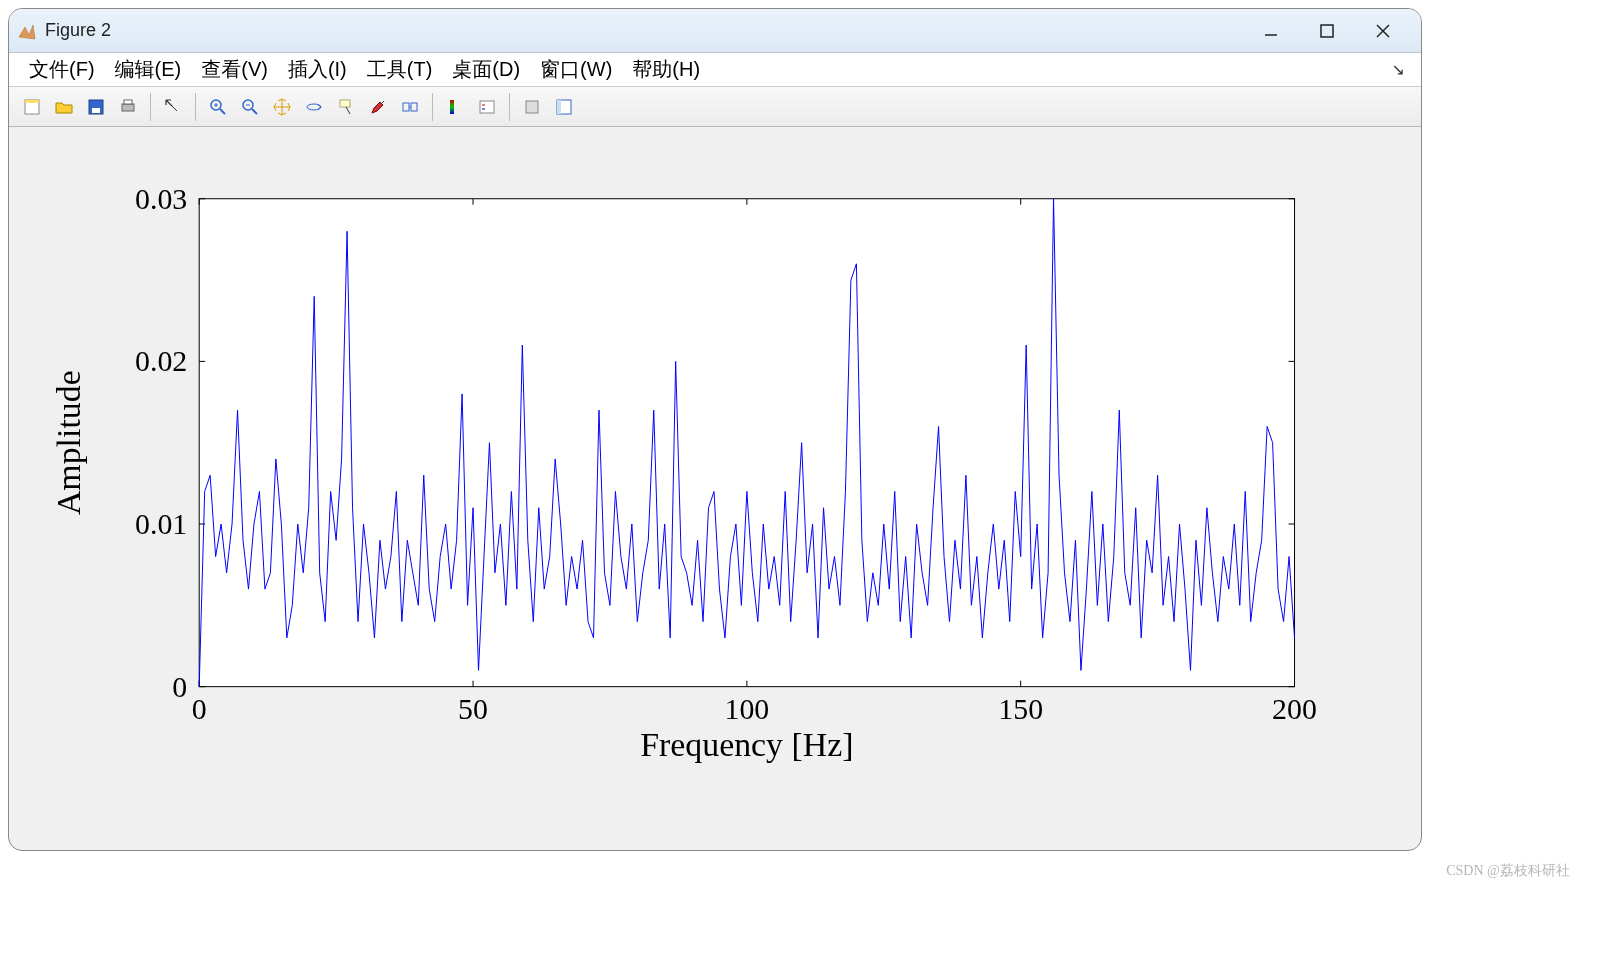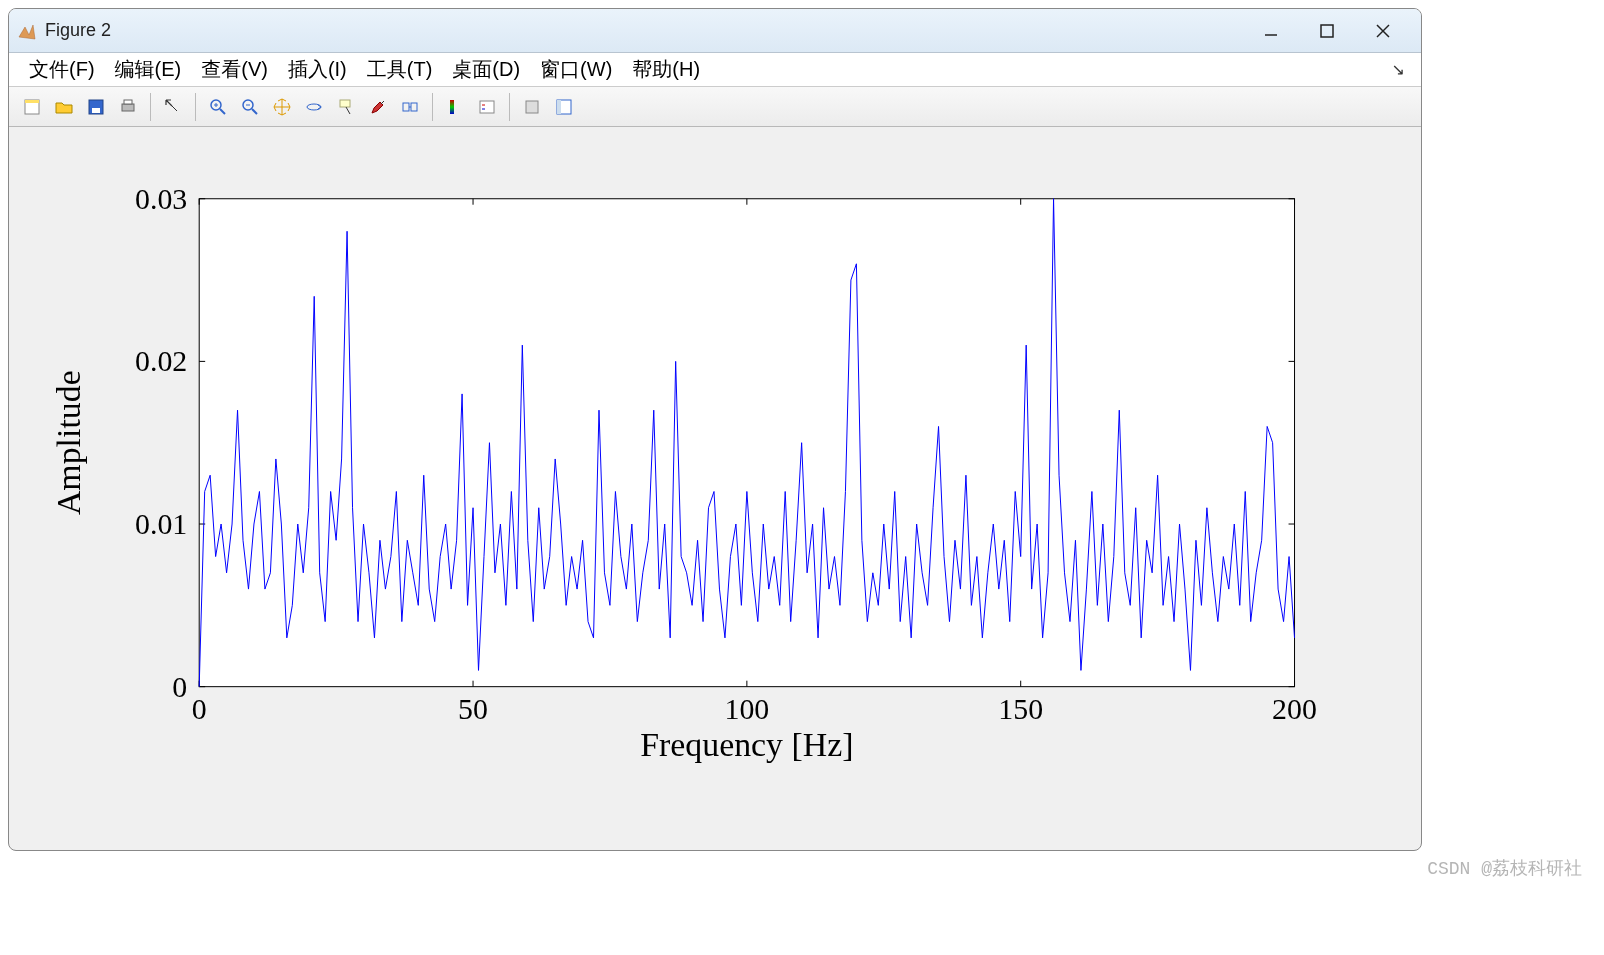--- a/index.html
+++ b/index.html
@@ -1,31 +1,31 @@
 <!DOCTYPE html>
 <html><head>
 <meta charset="utf-8">
 <style>
 * { box-sizing: border-box; margin: 0; padding: 0; }
 body { font-family: "Microsoft YaHei", sans-serif; background: #fff; width: 1604px; height: 955px; overflow: hidden; position: relative; }
-.window { width: 1414px; height: 843px; margin: 8px; border: 1px solid #888; border-radius: 8px; background: #f0f0f0; position: relative; overflow: hidden; }
+.window { width: 1414px; height: 843px; margin: 8px; border: 1px solid #888; border-radius: 14px; background: #f0f0f0; position: relative; overflow: hidden; }
 .titlebar { height: 44px; background: linear-gradient(#eaf3fb,#dce9f5); display: flex; align-items: center; padding: 0 8px; border-bottom: 1px solid #b8c4d0; }
 .titlebar-icon { width: 20px; height: 20px; margin-right: 8px; display: inline-block; }
 .title-text { font-size: 18px; color: #222; flex: 1; }
 .win-controls { display: flex; gap: 28px; padding-right: 16px; }
 .win-btn { width: 28px; height: 28px; display: flex; align-items: center; justify-content: center; font-size: 20px; color: #222; cursor: default; }
 .menubar { height: 34px; background: #fff; display: flex; align-items: center; padding: 8px 10px; border-bottom: 1px solid #ccc; font-size: 20px; }
 .menu-item { padding: 2px 10px; cursor: default; }
 .menu-tail { margin-left: auto; font-size: 16px; color: #333; padding-right: 6px; }
 .toolbar { height: 40px; background: linear-gradient(#f8f8f8,#ececec); display: flex; align-items: center; padding: 0 8px; gap: 2px; border-bottom: 1px solid #b8b8b8; }
 .tool { width: 30px; height: 30px; display:flex; align-items:center; justify-content:center; border: 1px solid transparent; }
 .sep { width:1px; height:28px; background:#bbb; margin:0 5px; }
 .plot-area { position:absolute; top:130px; left:8px; right:8px; bottom:8px; background:#f0f0f0; }
 svg.chart { width:100%; height:100%; display:block; }
-.watermark { position:absolute; right: 22px; bottom: 75px; font-size: 18px; color: rgba(120,120,120,0.55); font-family: Liberation Mono, monospace; }
+.watermark { position:absolute; right: 34px; bottom: 75px; font-size: 14px; color: rgba(120,120,120,0.55); font-family: Liberation Serif, serif; }
 .axis-label { font-family: "Times New Roman", serif; font-size: 34px; }
 .tick-label { font-family: "Times New Roman", serif; font-size: 30px; }
 </style>
 </head>
 <body>
 
 <div class="window">
   <div class="titlebar">
     <span class="titlebar-icon">
       <svg viewBox="0 0 20 20">

